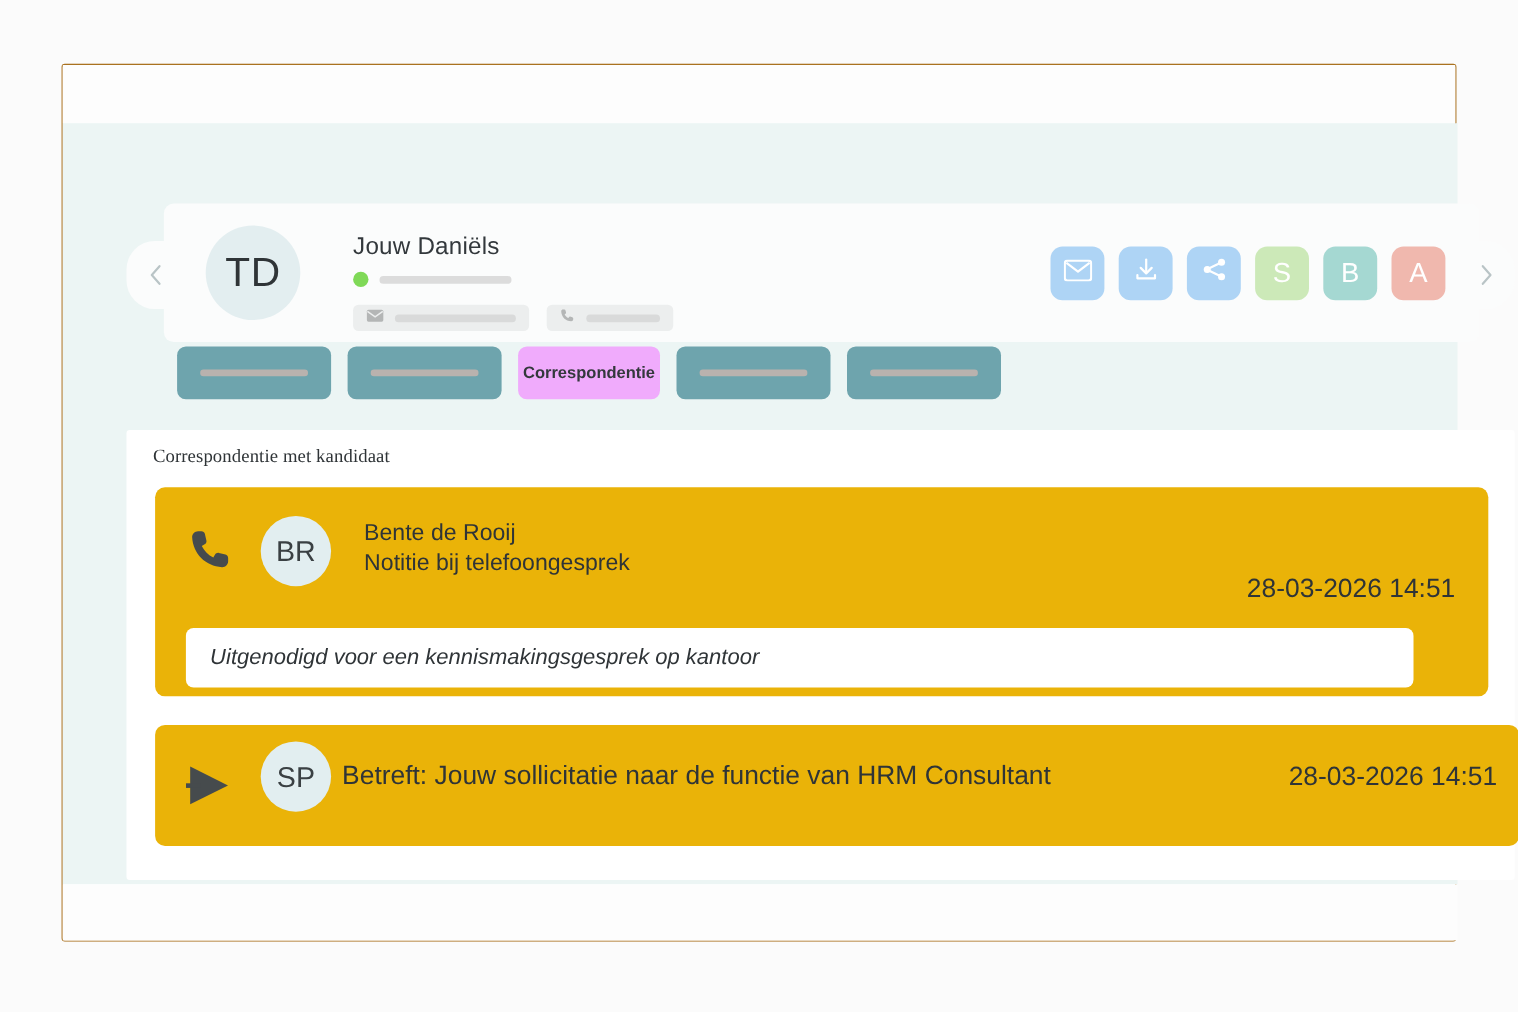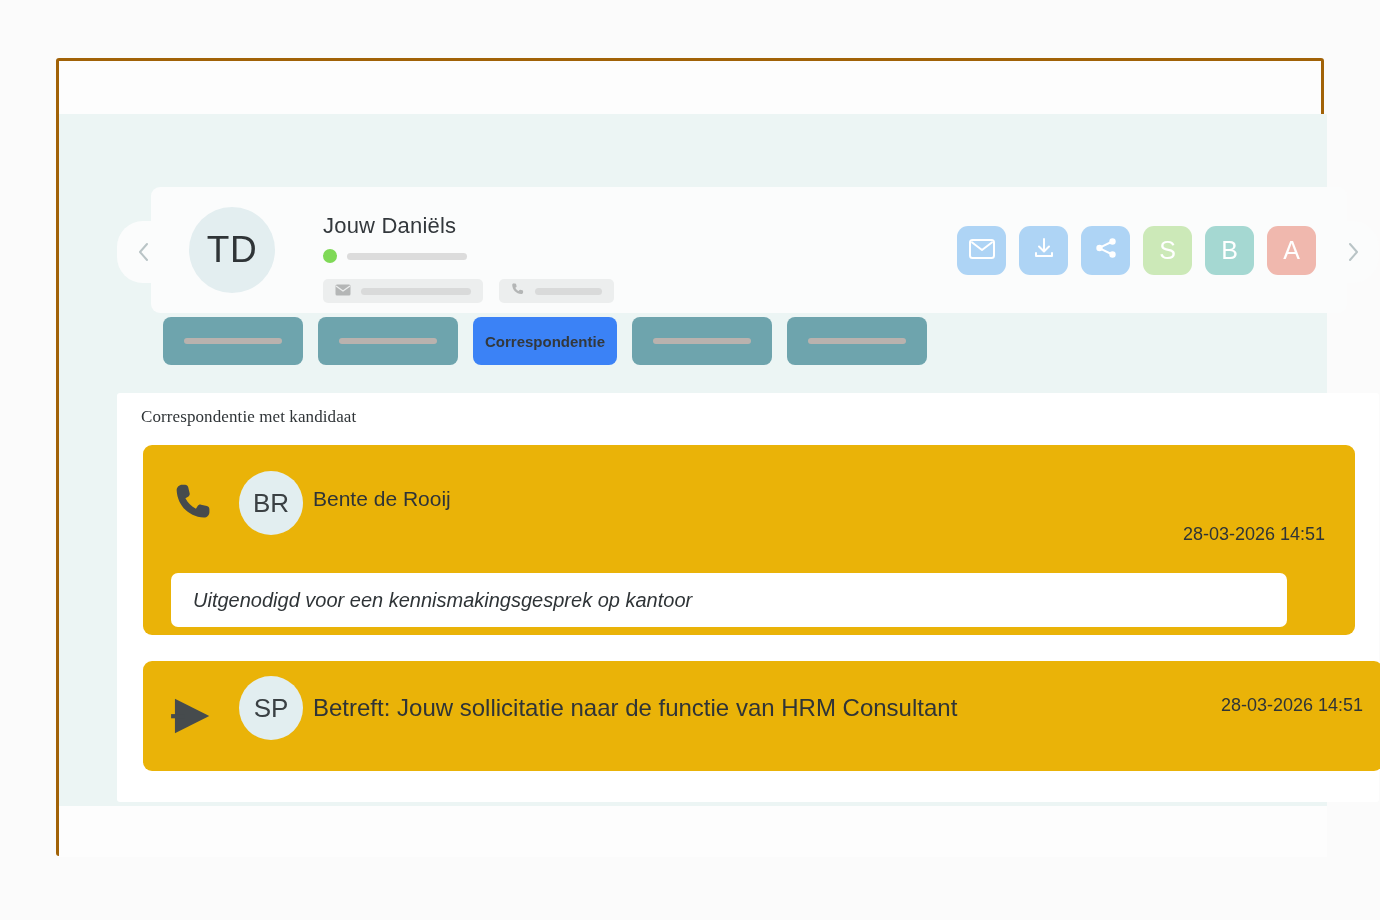--- a/index.html
+++ b/index.html
@@ -13,21 +13,21 @@
   }
 
   
   .app-frame {
     position: absolute;
     left: 56px;
     top: 58px;
     width: 1268px;
     height: 798px;
     background: #ffffff;
-    border: 3px solid #a16207;
+    border: 1px solid #a16207;
     border-radius: 3px;
     overflow: visible;
   }
 
   
   .top-strip {
     position: absolute;
     left: 0; top: 0;
     width: 100%;
     height: 53px;
@@ -177,22 +177,22 @@
     justify-content: center;
     cursor: pointer;
   }
   .tab .tab-redact {
     width: 98px;
     height: 6px;
     border-radius: 3px;
     background: #b9b2ae;
   }
   .tab.active {
-    background: #3b82f6;
-    width: 144px;
+    background: #f0abfc;
+    width: 129px;
     font-size: 15px;
     font-weight: bold;
     color: #33383c;
   }
 
   
   .content-card {
     position: absolute;
     left: 58px;
     top: 332px;
@@ -248,28 +248,28 @@
     color: #3a4043;
   }
   .corr-note .row-avatar { top: 26px; }
   .corr-mail .row-avatar { top: 15px; }
 
   .row-text {
     position: absolute;
     left: 170px;
     color: #2f3437;
   }
-  .corr-note .row-text { top: 40px; }
+  .corr-note .row-text { top: 28px; margin-left: 20px; }
   .corr-note .row-line1 { font-size: 21px; line-height: 27px; }
   .corr-note .row-line2 { font-size: 21px; line-height: 27px; }
   .corr-mail .row-text { top: 33px; font-size: 24px; }
 
   .row-time {
     position: absolute;
-    font-size: 18px;
+    font-size: 24px;
     color: #2f3437;
     white-space: nowrap;
   }
   .corr-note .row-time { right: 30px; top: 79px; }
   .corr-mail .row-time { right: 20px; top: 34px; }
 
   .note-box {
     position: absolute;
     left: 28px;
     top: 128px;
@@ -412,20 +412,21 @@
 
     <div class="corr-row corr-note">
       <div class="row-icon">
         <svg width="42" height="42" viewBox="0 0 24 24">
             <path d="M5.2 2.2c-1.7 0-3.2 1.5-3.1 3.2.5 8.6 6.9 15 15.5 15.5 1.7.1 3.2-1.4 3.2-3.1v-1.7c0-.9-.6-1.6-1.4-1.8l-3.4-.8c-.8-.2-1.6.2-2 .9l-.9 1.5c-2.6-1.3-4.7-3.4-6-6l1.5-.9c.7-.4 1.1-1.2.9-2l-.8-3.4c-.2-.8-.9-1.4-1.8-1.4H5.2z" fill="#464b4d"></path>
           </svg>
       </div>
       <div class="row-avatar">BR</div>
       <div class="row-text">
         <div class="row-line1">Bente de Rooij</div>
+        <div class="row-line2">Notitie bij telefoongesprek</div>
       </div>
       <div class="row-time">28-03-2026 14:51</div>
       <div class="note-box">Uitgenodigd voor een kennismakingsgesprek op kantoor</div>
     </div>
 
     <div class="corr-row corr-mail">
       <div class="row-icon">
         <svg width="48" height="42" viewBox="0 0 24 22">
             <path d="M2 2 L20 11 L2 20 Z" fill="#464b4d"></path>
             <rect x="0" y="10" width="7" height="2.2" fill="#464b4d"></rect>

